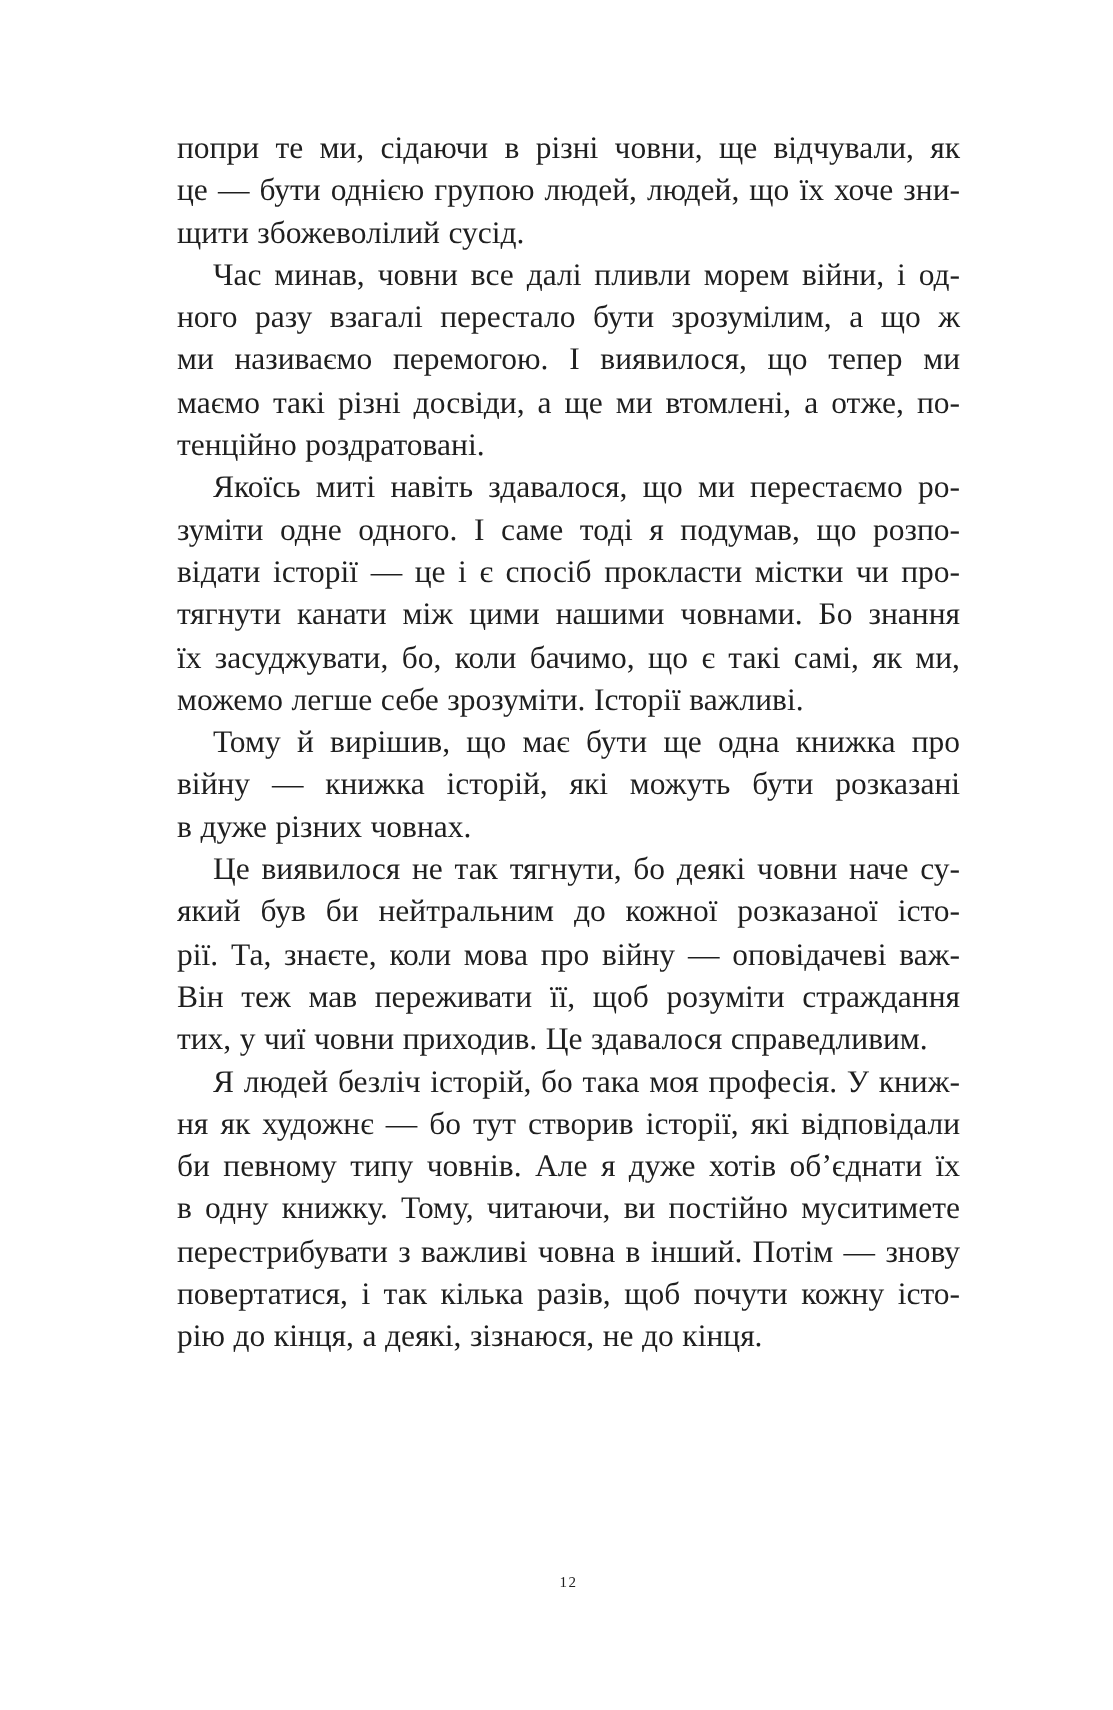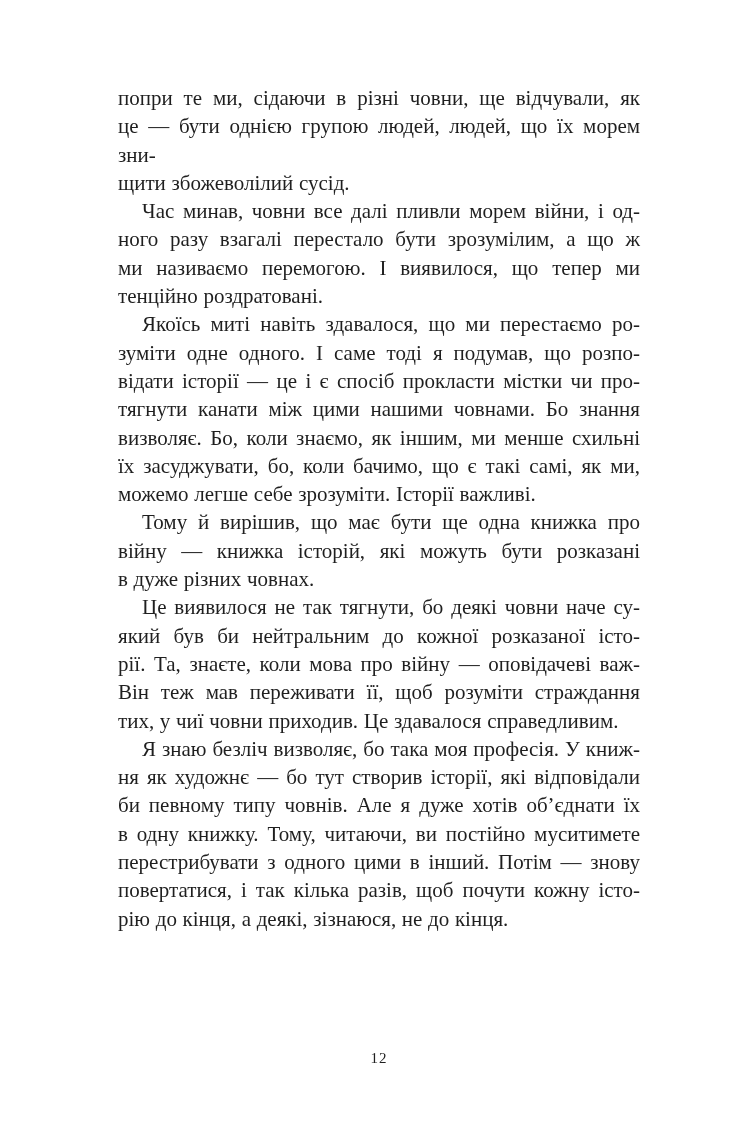--- a/index.html
+++ b/index.html
@@ -38,65 +38,65 @@
   }
   .line.indent {
     text-indent: 24px;
   }
   .page-number {
     position: absolute;
     top: 1050px;
     left: 118px;
     width: 522px;
     text-align: center;
-    font-size: 15px;
+    font-size: 10px;
     letter-spacing: 1px;
     color: #1f1f1f;
   }
 </style>
 </head>
 <body>
 
 <div class="text-block">
     <div class="paragraph">
       <div class="line">попри те ми, сідаючи в різні човни, ще відчували, як</div>
-      <div class="line">це — бути однією групою людей, людей, що їх морем зни-</div>
+      <div class="line">це — бути однією групою людей, людей, що їх хоче зни-</div>
       <div class="line last">щити збожеволілий сусід.</div>
     </div>
     <div class="paragraph">
       <div class="line indent">Час минав, човни все далі пливли морем війни, і од-</div>
       <div class="line">ного разу взагалі перестало бути зрозумілим, а що ж</div>
       <div class="line">ми називаємо перемогою. І виявилося, що тепер ми</div>
+      <div class="line">маємо такі різні досвіди, а ще ми втомлені, а отже, по-</div>
       <div class="line last">тенційно роздратовані.</div>
     </div>
     <div class="paragraph">
       <div class="line indent">Якоїсь миті навіть здавалося, що ми перестаємо ро-</div>
       <div class="line">зуміти одне одного. І саме тоді я подумав, що розпо-</div>
       <div class="line">відати історії — це і є спосіб прокласти містки чи про-</div>
       <div class="line">тягнути канати між цими нашими човнами. Бо знання</div>
-      <div class="line">визволяє. Бо, коли знаємо, як іншим, ми менше схильні</div>
       <div class="line">їх засуджувати, бо, коли бачимо, що є такі самі, як ми,</div>
       <div class="line last">можемо легше себе зрозуміти. Історії важливі.</div>
     </div>
     <div class="paragraph">
       <div class="line indent">Тому й вирішив, що має бути ще одна книжка про</div>
       <div class="line">війну — книжка історій, які можуть бути розказані</div>
       <div class="line last">в дуже різних човнах.</div>
     </div>
     <div class="paragraph">
       <div class="line indent">Це виявилося не так тягнути, бо деякі човни наче су-</div>
       <div class="line">який був би нейтральним до кожної розказаної істо-</div>
       <div class="line">рії. Та, знаєте, коли мова про війну — оповідачеві важ-</div>
       <div class="line">Він теж мав переживати її, щоб розуміти страждання</div>
       <div class="line last">тих, у чиї човни приходив. Це здавалося справедливим.</div>
     </div>
     <div class="paragraph">
-      <div class="line indent">Я знаю безліч визволяє, бо така моя професія. У книж-</div>
+      <div class="line indent">Я людей безліч історій, бо така моя професія. У книж-</div>
       <div class="line">ня як художнє — бо тут створив історії, які відповідали</div>
       <div class="line">би певному типу човнів. Але я дуже хотів об’єднати їх</div>
       <div class="line">в одну книжку. Тому, читаючи, ви постійно муситимете</div>
-      <div class="line">перестрибувати з одного цими в інший. Потім — знову</div>
+      <div class="line">перестрибувати з важливі човна в інший. Потім — знову</div>
       <div class="line">повертатися, і так кілька разів, щоб почути кожну істо-</div>
       <div class="line last">рію до кінця, а деякі, зізнаюся, не до кінця.</div>
     </div>
   </div>
 
 <div class="page-number">12</div>
 
 </body></html>

